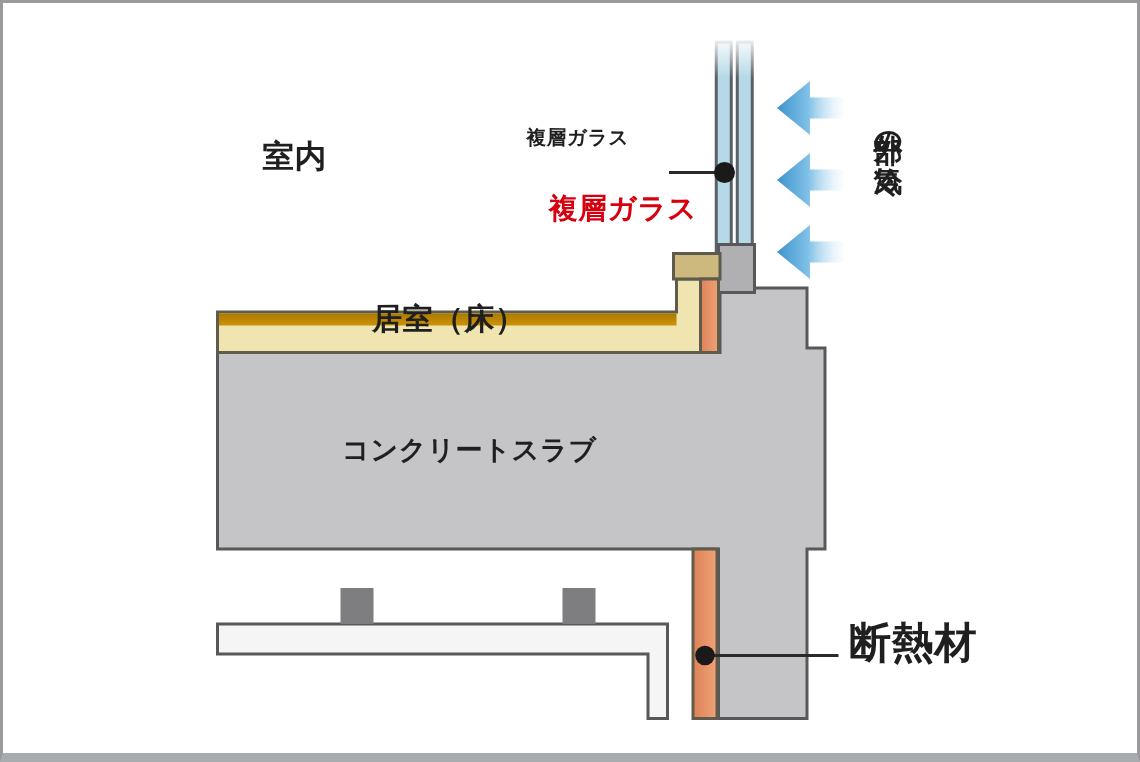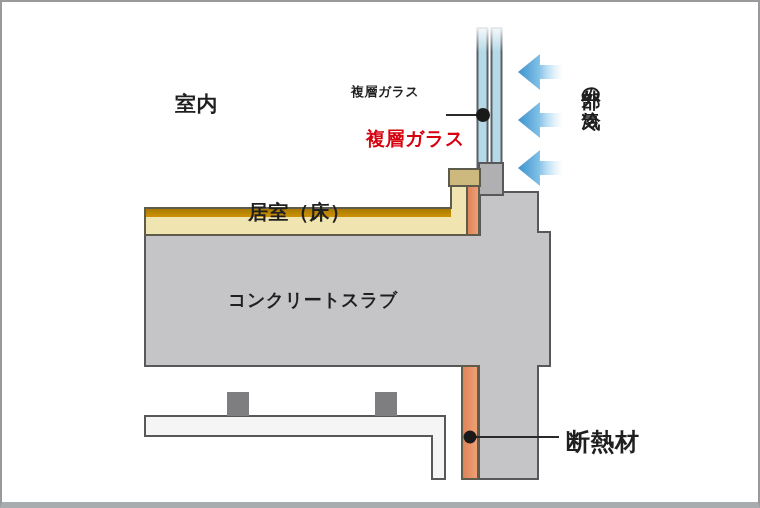--- a/index.html
+++ b/index.html
@@ -97,15 +97,15 @@
 
   <div class="lbl red" style="left:364px;top:124px;font-size:19px;">複層ガラス</div>
 
   <div class="lbl vert" style="left:577px;top:73px;font-size:19px;">外部の冷気</div>
 
   <div class="lbl" style="left:246px;top:176px;font-size:20px;margin-top:21px;">居室（床）</div>
 
   <div class="lbl" style="left:226px;top:286px;font-size:18px;">コンクリートスラブ</div>
 
 
-  <div class="lbl" style="left:564px;top:424px;font-size:24px;">断熱材</div>
+  <div class="lbl" style="left:564px;top:408px;font-size:28px;">断熱材</div>
 
 </div>
 
 </body></html>

